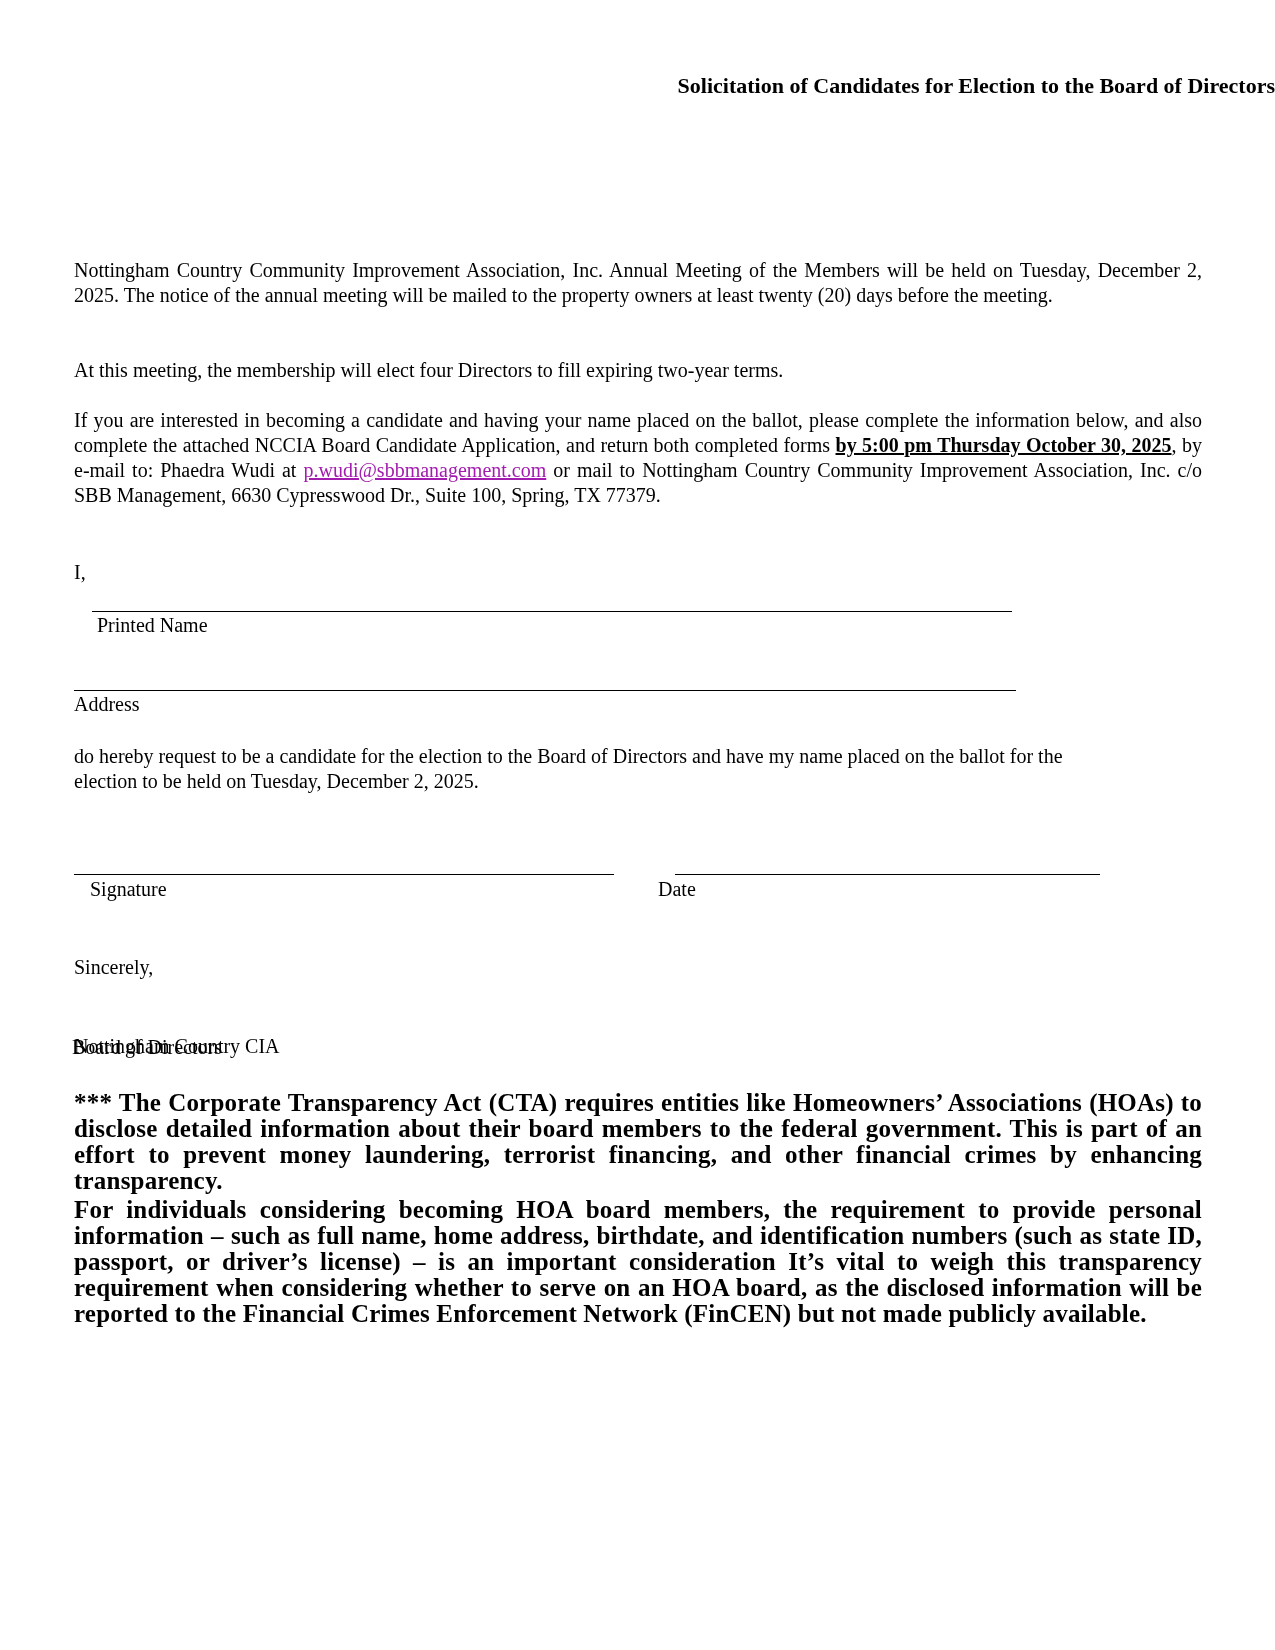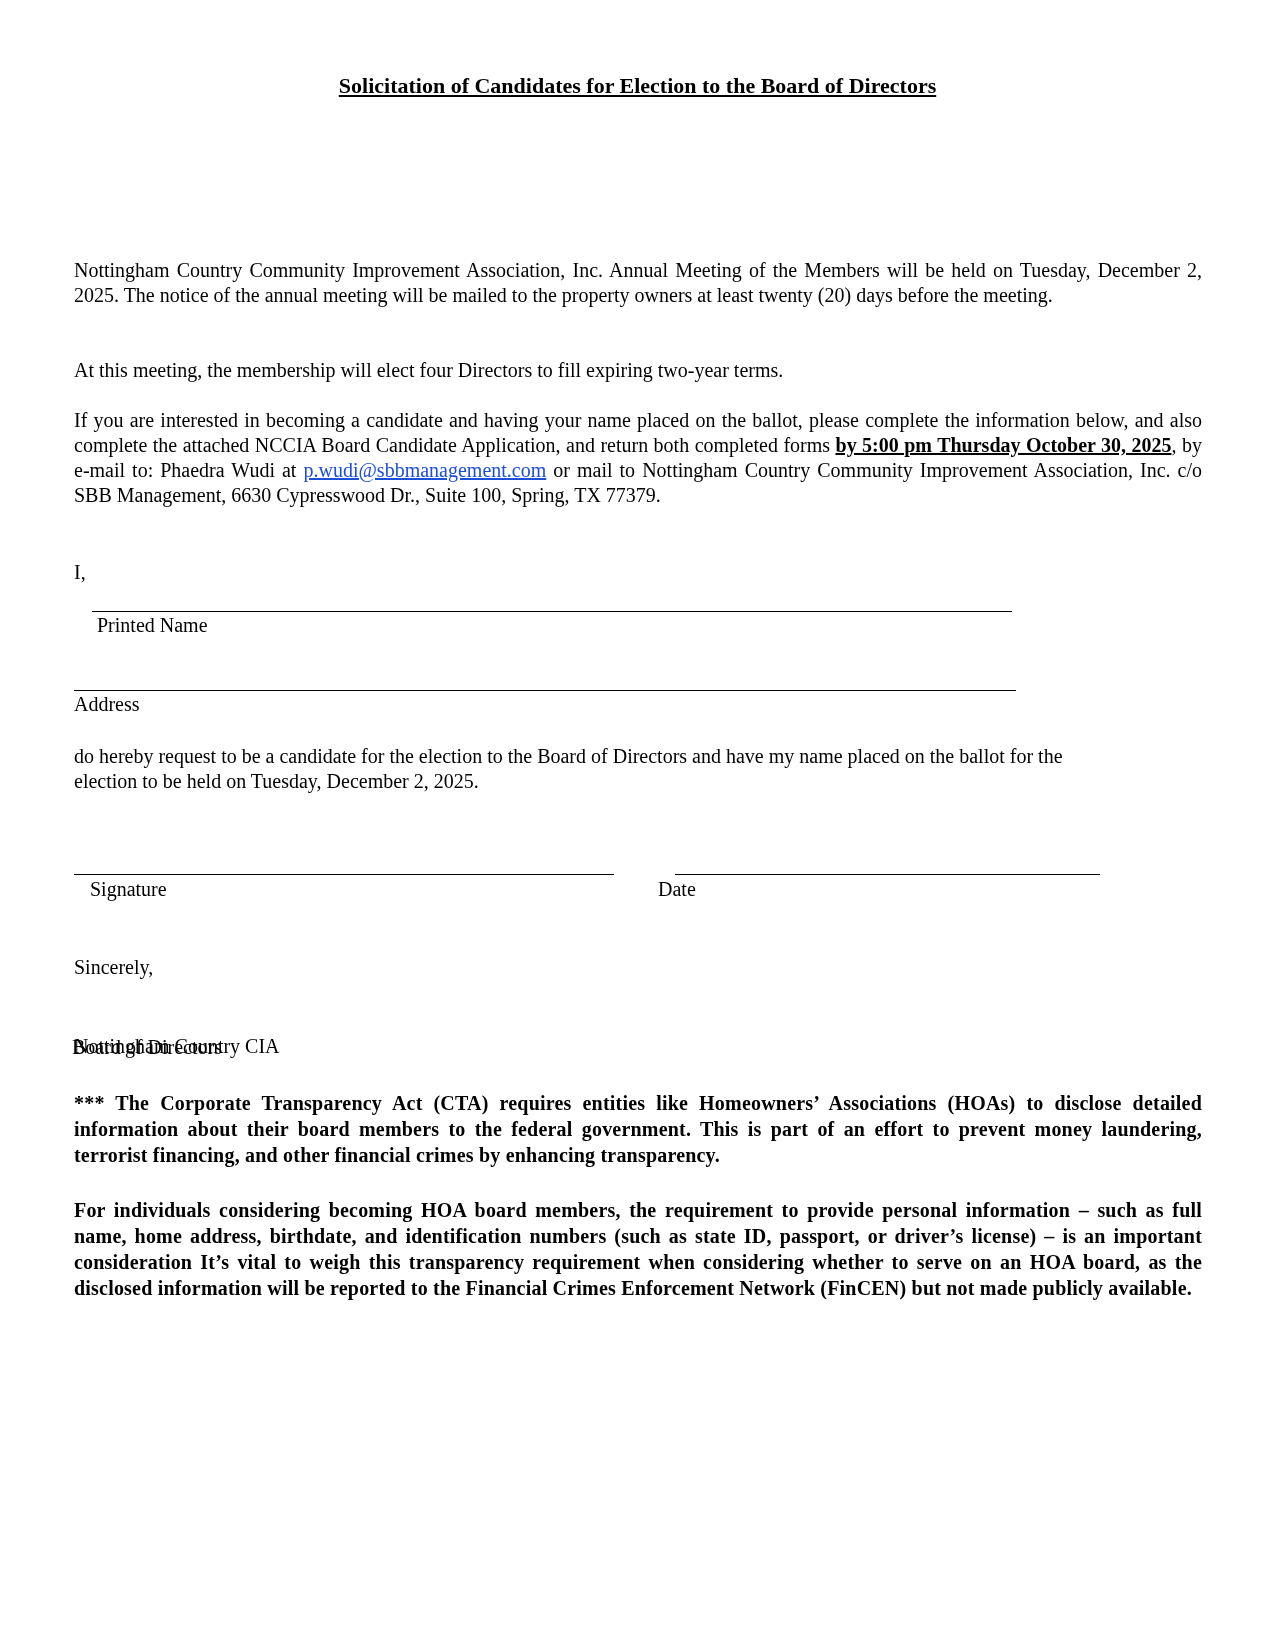--- a/index.html
+++ b/index.html
@@ -1,29 +1,29 @@
 <!DOCTYPE html>
 <html><head>
 <meta charset="utf-8">
 <style>
   html, body { margin: 0; padding: 0; background: #ffffff; }
   body { width: 1275px; height: 1650px; position: relative; overflow: hidden;
          font-family: "Liberation Serif", "DejaVu Serif", serif; color: #000; }
   .page { position: absolute; left: 0; top: 0; width: 1275px; height: 1650px; }
-  .title { position: absolute; left: 0; width: 1275px; text-align: center; font-weight: bold;
-           font-size: 22px; text-decoration: underline; }
+  .title { position: absolute; left: 0; width: 1275px; text-align: right; font-weight: bold;
+           font-size: 22px; }
   .t1 { top: 73px; }
   .t2 { top: 101px; }
   .p { position: absolute; left: 74px; width: 1128px; font-size: 20px; line-height: 25px; }
   .justify { text-align: justify; text-align-last: left; }
   .bold-u { font-weight: bold; text-decoration: underline; }
-  .link { color: #1d4ed8; text-decoration: underline; }
+  .link { color: #a21caf; text-decoration: underline; }
   .rule { position: absolute; height: 0; border-top: 1.5px solid #000; }
   .lbl { position: absolute; font-size: 20px; line-height: 25px; }
-  .notice { font-weight: bold; font-size: 20px; line-height: 26px; text-align: justify; text-align-last: left; letter-spacing: 0.2px; }
+  .notice { font-weight: bold; font-size: 25px; line-height: 26px; text-align: justify; text-align-last: left; letter-spacing: 0.2px; }
 </style>
 </head>
 <body>
 
 <div class="page">
 
   <div class="title t1">Solicitation of Candidates for Election to the Board of Directors</div>
 
 
   <div class="p justify" style="top:258px;">Nottingham Country Community Improvement Association, Inc. Annual Meeting of the Members will be held on Tuesday, December 2, 2025. The notice of the annual meeting will be mailed to the property owners at least twenty (20) days before the meeting.</div>

